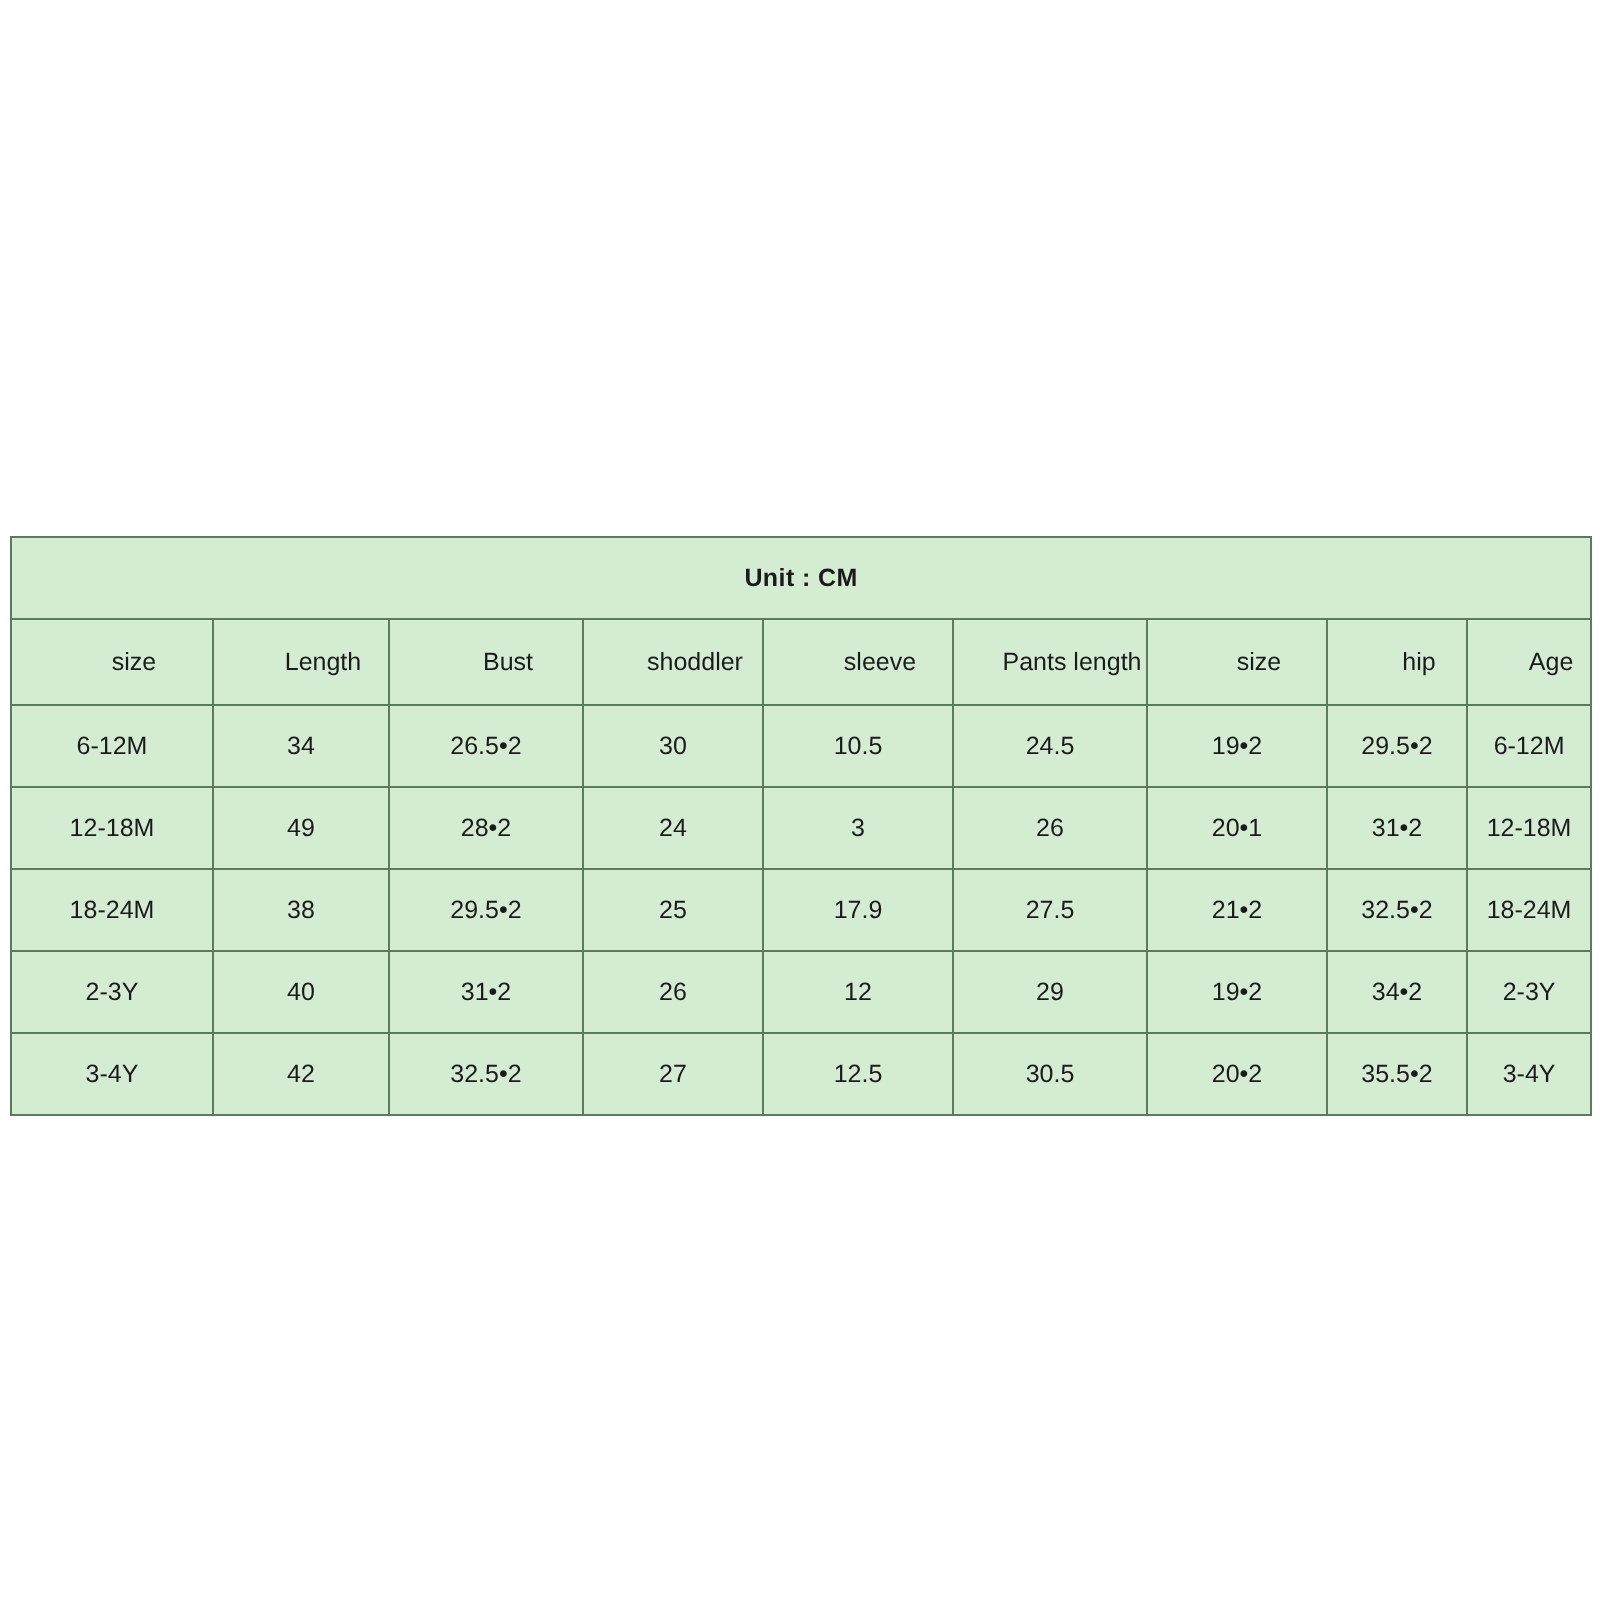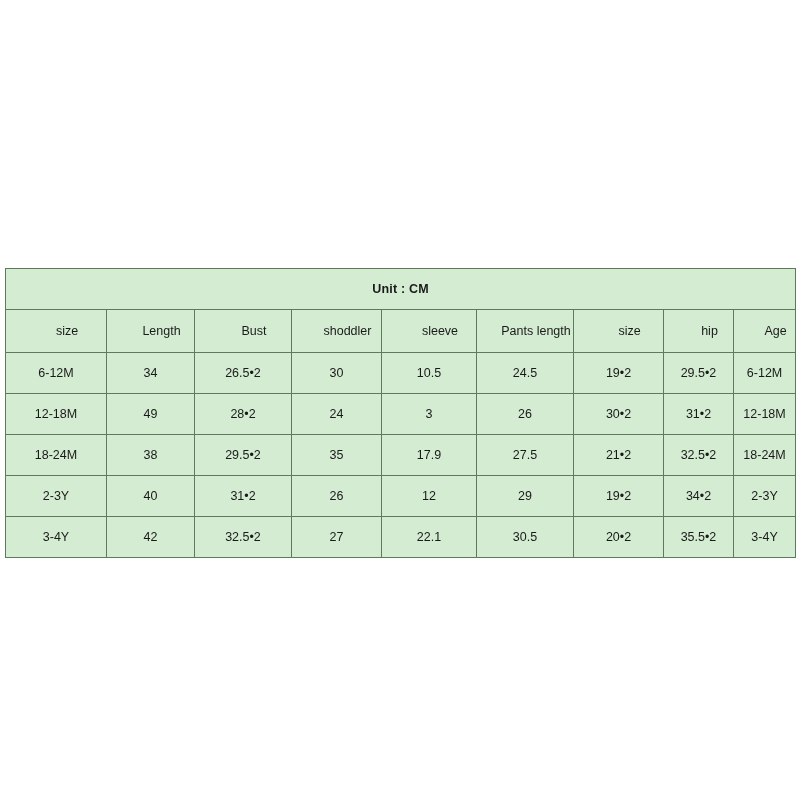--- a/index.html
+++ b/index.html
@@ -112,30 +112,30 @@
         <td>6-12M</td>
       </tr>
 
       <tr>
         <td>12-18M</td>
         <td>49</td>
         <td>28•2</td>
         <td>24</td>
         <td>3</td>
         <td>26</td>
-        <td>30•2</td>
+        <td>20•1</td>
         <td>31•2</td>
         <td>12-18M</td>
       </tr>
 
       <tr>
         <td>18-24M</td>
         <td>38</td>
         <td>29.5•2</td>
-        <td>35</td>
+        <td>25</td>
         <td>17.9</td>
         <td>27.5</td>
         <td>21•2</td>
         <td>32.5•2</td>
         <td>18-24M</td>
       </tr>
 
       <tr>
         <td>2-3Y</td>
         <td>40</td>
@@ -146,21 +146,21 @@
         <td>19•2</td>
         <td>34•2</td>
         <td>2-3Y</td>
       </tr>
 
       <tr>
         <td>3-4Y</td>
         <td>42</td>
         <td>32.5•2</td>
         <td>27</td>
-        <td>22.1</td>
+        <td>12.5</td>
         <td>30.5</td>
         <td>20•2</td>
         <td>35.5•2</td>
         <td>3-4Y</td>
       </tr>
     </tbody>
   </table>
 </div>
 
 </body></html>

